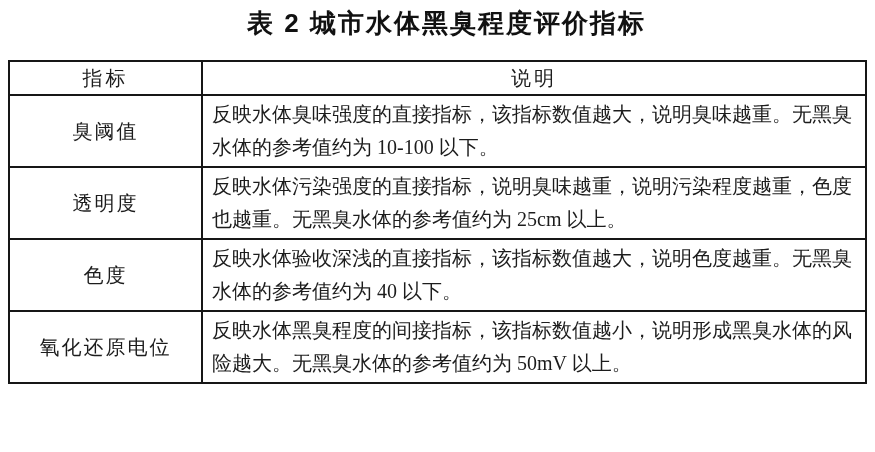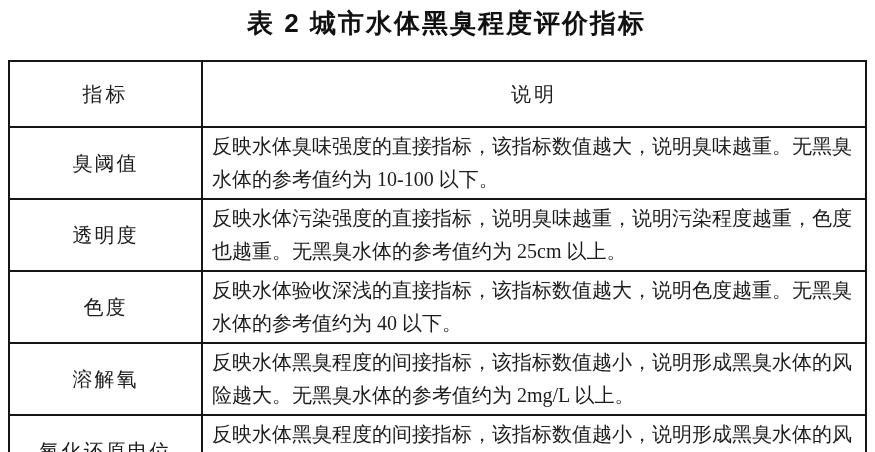--- a/index.html
+++ b/index.html
@@ -43,21 +43,21 @@
     border: 2px solid #161616;
     font-size: 20px;
     color: #1c1c1c;
     vertical-align: middle;
   }
   table.eval-table th {
     height: 32px;
     font-weight: 400;
     text-align: center;
     letter-spacing: 3px;
-    padding: 16px;
+    padding: 0;
   }
   td.indicator-cell {
     height: 66px;
     text-align: center;
     letter-spacing: 2px;
     font-size: 21px;
     padding: 0 4px;
     border-radius: 11px;
   }
   td.description-cell {
@@ -92,21 +92,17 @@
     </tr>
     <tr>
       <td class="indicator-cell">透明度</td>
       <td class="description-cell">反映水体污染强度的直接指标，说明臭味越重，说明污染程度越重，色度也越重。无黑臭水体的参考值约为 25cm 以上。</td>
     </tr>
     <tr>
       <td class="indicator-cell">色度</td>
       <td class="description-cell">反映水体验收深浅的直接指标，该指标数值越大，说明色度越重。无黑臭水体的参考值约为 40 以下。</td>
     </tr>
     <tr>
-      <td class="indicator-cell">溶解氧</td>
-      <td class="description-cell">反映水体黑臭程度的间接指标，该指标数值越小，说明形成黑臭水体的风险越大。无黑臭水体的参考值约为 2mg/L 以上。</td>
-    </tr>
-    <tr>
       <td class="indicator-cell">氧化还原电位</td>
       <td class="description-cell">反映水体黑臭程度的间接指标，该指标数值越小，说明形成黑臭水体的风险越大。无黑臭水体的参考值约为 50mV 以上。</td>
     </tr>
   </tbody>
 </table>
 
 </body></html>

